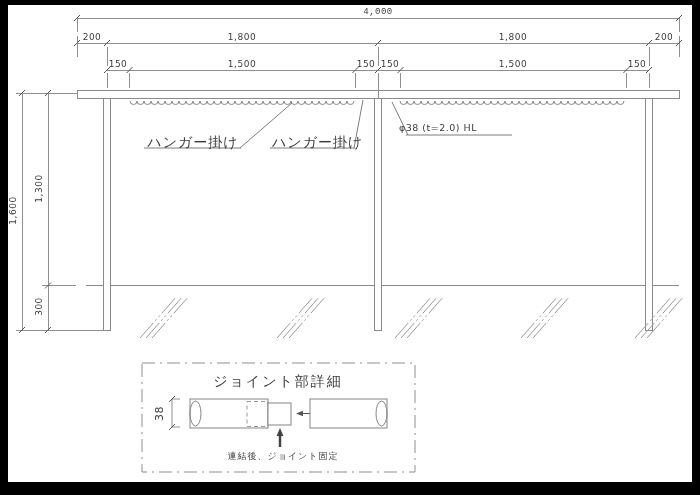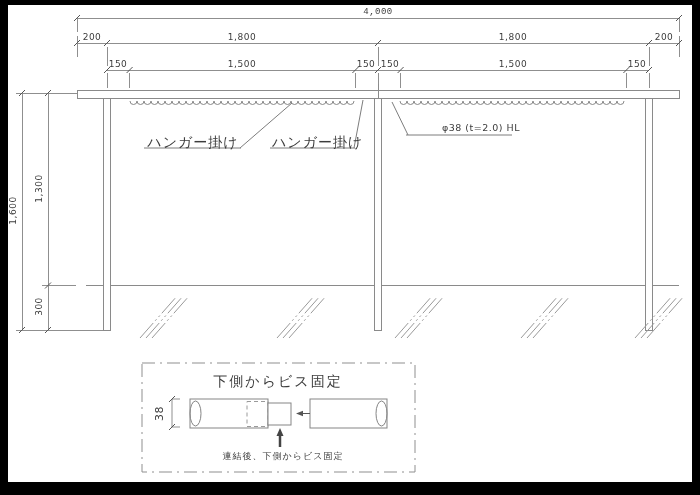--- a/index.html
+++ b/index.html
@@ -157,17 +157,17 @@
 <div class="lbl" style="left:375px;top:60px;width:30px;">150</div>
 <div class="lbl" style="left:483px;top:60px;width:60px;">1,500</div>
 <div class="lbl" style="left:622px;top:60px;width:30px;">150</div>
 
 <div class="lbl rot" style="left:-7px;top:206px;width:40px;">1,600</div>
 <div class="lbl rot" style="left:19px;top:184px;width:40px;">1,300</div>
 <div class="lbl rot" style="left:19px;top:302px;width:40px;">300</div>
 
 <div class="lbl jp" style="left:146px;top:135px;width:94px;">ハンガー掛け</div>
 <div class="lbl jp" style="left:272px;top:135px;width:82px;">ハンガー掛け</div>
-<div class="lbl" style="left:428px;top:123px;width:106px;font-size:9.5px;">φ38 (t=2.0) HL</div>
+<div class="lbl" style="left:385px;top:123px;width:106px;font-size:9.5px;">φ38 (t=2.0) HL</div>
 
-<div class="lbl jp title" style="left:208px;top:374px;width:140px;">下側からビス固定</div>
+<div class="lbl jp title" style="left:208px;top:374px;width:140px;">ジョイント部詳細</div>
 <div class="lbl rot big" style="left:139px;top:408px;width:40px;">38</div>
-<div class="lbl" style="left:183px;top:452px;width:200px;letter-spacing:1px;">連結後、下側からビス固定</div>
+<div class="lbl" style="left:183px;top:452px;width:200px;letter-spacing:1px;">連結後、ジョイント固定</div>
 
 </body></html>

